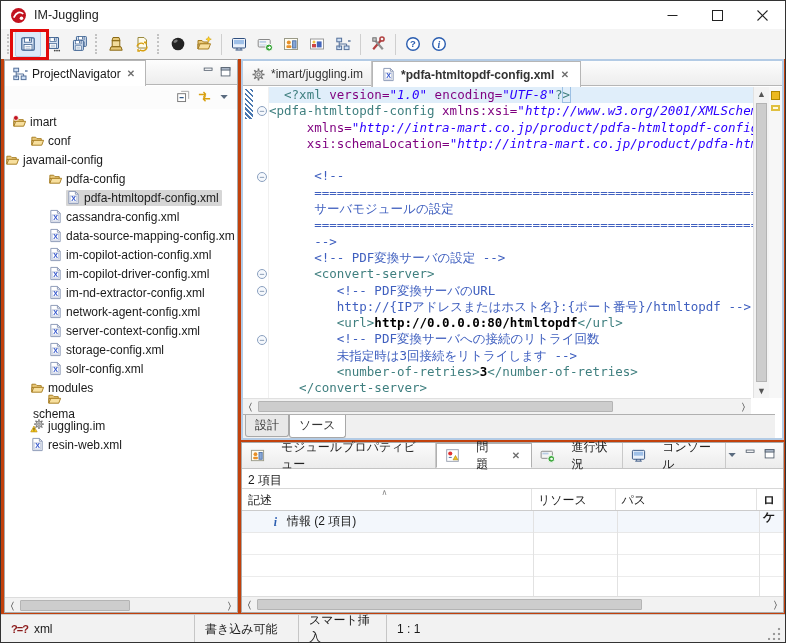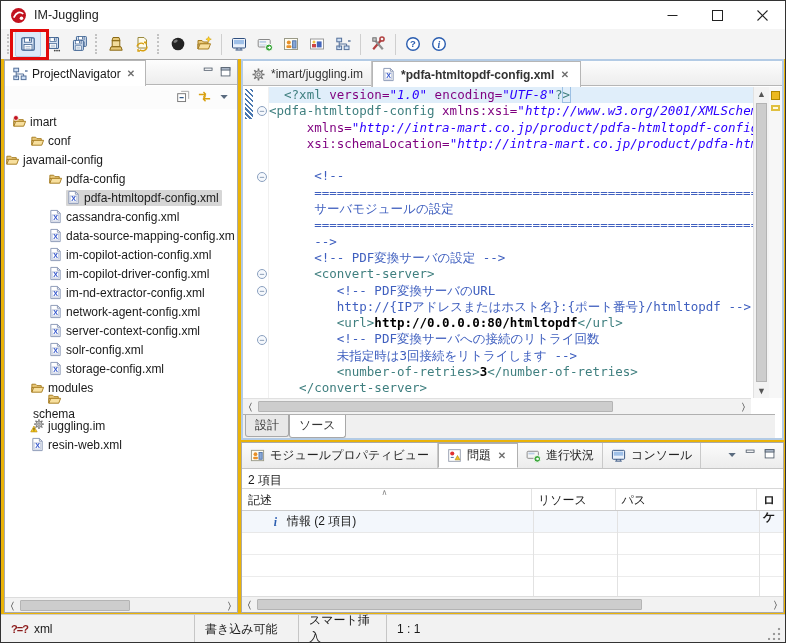--- a/index.html
+++ b/index.html
@@ -1,17 +1,17 @@
 <!DOCTYPE html>
 <html><head>
 <meta charset="utf-8">
 <style>
   html,body{margin:0;padding:0;background:#888;}
   *{box-sizing:border-box;}
-  .win{position:relative;width:786px;height:643px;background:#eab308;
+  .win{position:relative;width:786px;height:643px;background:#c2410c;
        border:1px solid #333;font-family:"Liberation Sans",sans-serif;
        font-size:12px;color:#1a1a1a;overflow:hidden;}
   
   .titlebar{position:absolute;left:0;top:0;width:100%;height:28px;background:#fff;
             display:flex;align-items:center;}
   .appicon{width:17px;height:17px;margin:0 7px 0 9px;}
   .title{font-size:12.5px;}
   .wincontrols{margin-left:auto;display:flex;height:100%;}
   .wbtn{width:45px;height:100%;display:flex;align-items:center;justify-content:center;}
   
@@ -77,21 +77,21 @@
   .srctabs{position:absolute;left:0;right:7px;bottom:0;height:24px;background:#f0f0f0;
            border-top:1px solid #b0b0b0;display:flex;padding-left:2px;}
   .stab{padding:2px 9px 0;height:22px;border:1px solid #a8a8a8;border-top:none;background:#e8e8e8;
         border-radius:0 0 3px 3px;font-size:12px;color:#333;}
   .stab.act{background:#fff;height:23px;}
   
   .botpane{position:absolute;left:240px;top:441px;width:543px;height:171px;background:#fff;
            border:1px solid #a9a9a9;}
   .btabs{position:absolute;left:0;top:0;right:0;height:26px;
          background:linear-gradient(#fbfbfb,#ececec);border-bottom:1px solid #c4c4c4;display:flex;}
-  .btab{display:flex;align-items:center;gap:5px;padding:0 8px;border-right:1px solid #c9c9c9;font-size:12px;color:#222;}
+  .btab{display:flex;align-items:center;gap:16px;padding:0 8px;border-right:1px solid #c9c9c9;font-size:12px;color:#222;}
   .btab.act{background:#fff;border:1px solid #b0b0b0;border-bottom:1px solid #fff;}
   .bbtns{margin-left:auto;display:flex;align-items:center;gap:5px;padding-right:6px;}
   .bcount{position:absolute;left:0;top:27px;right:0;height:19px;padding:2px 6px;font-size:12px;
           border-bottom:1px solid #d8d8d8;background:#fff;}
   .btable{position:absolute;left:0;top:46px;right:0;bottom:16px;overflow:hidden;}
   .bhrow{display:flex;height:22px;border-bottom:1px solid #cccccc;position:relative;}
   .bhcell{padding:3px 6px;border-right:1px solid #e2e2e2;font-size:12px;position:relative;}
   .sortup{position:absolute;top:-1px;left:50%;margin-left:-5px;font-size:8px;color:#888;}
   .brow{display:flex;align-items:center;height:22px;background:#f3f7fc;border-bottom:1px solid #e8e8e8;}
   .bempty{height:22px;border-bottom:1px solid #ececec;}
@@ -521,34 +521,34 @@
         <div class="trow" style="padding-left: 43px;">
           <span style="display: inline-flex; align-items: center;">
             <span class="ic">
               <svg width="15" height="15" viewBox="0 0 16 16">
                 <path d="M3 1.5 h7 l3 3 V14.5 H3 Z" fill="#fff" stroke="#8a97b5"></path>
                 <path d="M10 1.5 V4.5 h3" fill="none" stroke="#8a97b5"></path>
                 <rect x="4.3" y="6.3" width="7.2" height="6.6" fill="#fff" stroke="#b8c2d8"></rect>
                 <text x="8" y="11.8" text-anchor="middle" font-size="7.5" font-weight="bold" fill="#3355cc" font-family="Liberation Sans,sans-serif">X</text>
               </svg>
             </span>
+            <span class="lbl">storage-config.xml</span>
+          </span>
+        </div>
+        <div class="trow" style="padding-left: 43px;">
+          <span style="display: inline-flex; align-items: center;">
+            <span class="ic">
+              <svg width="15" height="15" viewBox="0 0 16 16">
+                <path d="M3 1.5 h7 l3 3 V14.5 H3 Z" fill="#fff" stroke="#8a97b5"></path>
+                <path d="M10 1.5 V4.5 h3" fill="none" stroke="#8a97b5"></path>
+                <rect x="4.3" y="6.3" width="7.2" height="6.6" fill="#fff" stroke="#b8c2d8"></rect>
+                <text x="8" y="11.8" text-anchor="middle" font-size="7.5" font-weight="bold" fill="#3355cc" font-family="Liberation Sans,sans-serif">X</text>
+              </svg>
+            </span>
             <span class="lbl">solr-config.xml</span>
-          </span>
-        </div>
-        <div class="trow" style="padding-left: 43px;">
-          <span style="display: inline-flex; align-items: center;">
-            <span class="ic">
-              <svg width="15" height="15" viewBox="0 0 16 16">
-                <path d="M3 1.5 h7 l3 3 V14.5 H3 Z" fill="#fff" stroke="#8a97b5"></path>
-                <path d="M10 1.5 V4.5 h3" fill="none" stroke="#8a97b5"></path>
-                <rect x="4.3" y="6.3" width="7.2" height="6.6" fill="#fff" stroke="#b8c2d8"></rect>
-                <text x="8" y="11.8" text-anchor="middle" font-size="7.5" font-weight="bold" fill="#3355cc" font-family="Liberation Sans,sans-serif">X</text>
-              </svg>
-            </span>
-            <span class="lbl">storage-config.xml</span>
           </span>
         </div>
         <div class="trow" style="padding-left: 25px;">
           <span style="display: inline-flex; align-items: center;">
             <span class="ic">
               <svg width="15" height="15" viewBox="0 0 16 16">
                 <path d="M2 13 V4.5 h4 l1.5 1.5 H12 v2 H2z" fill="#e8c87a" stroke="#a67c1e"></path>
                 <path d="M2 13 L4 7.8 H14.5 L12.5 13 Z" fill="#f7df9e" stroke="#a67c1e"></path>
               </svg>
             </span>

